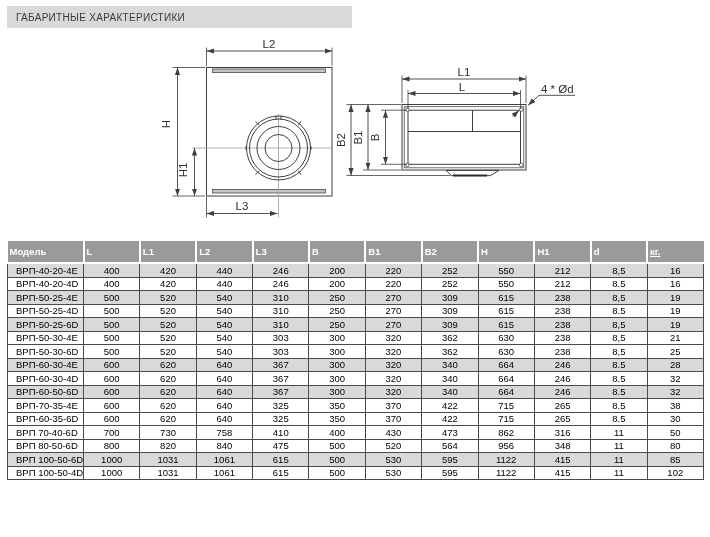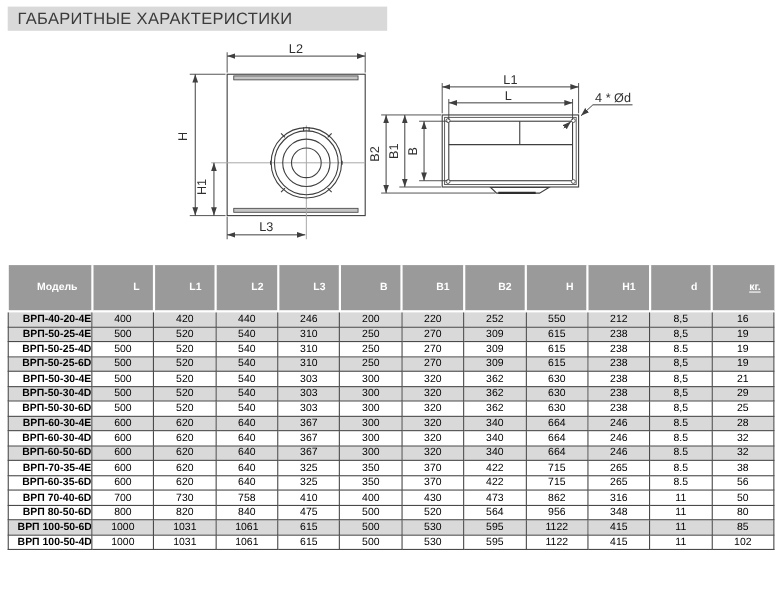--- a/index.html
+++ b/index.html
@@ -1,38 +1,38 @@
 <!DOCTYPE html>
 <html><head>
 <meta charset="utf-8">
 <style>
   html,body{margin:0;padding:0;background:#fff;}
   .page{position:relative;width:710px;height:537px;background:#fff;overflow:hidden;
         font-family:"Liberation Sans",sans-serif;}
   .title-bar{position:absolute;left:7px;top:6px;width:345px;height:22px;background:#d9d9d9;
              display:flex;align-items:center;}
-  .title-bar span{padding-left:9px;font-size:15px;letter-spacing:.3px;color:#3b3b3b;}
+  .title-bar span{padding-left:9px;font-size:10px;letter-spacing:.3px;color:#3b3b3b;}
   svg.drawings{position:absolute;left:0;top:0;width:710px;height:240px;}
   svg .ln{stroke:#3f3f3f;stroke-width:1;fill:none;}
   svg .thin{stroke:#4a4a4a;stroke-width:.8;fill:none;}
   svg .cl{stroke:#a8a8a8;stroke-width:.9;fill:none;}
   svg .dim{stroke:#3f3f3f;stroke-width:.9;fill:none;}
   svg .ext{stroke:#3f3f3f;stroke-width:.8;fill:none;}
   svg .fillstrip{fill:#c4c4c4;stroke:#4a4a4a;stroke-width:.8;}
   svg text{font-family:"Liberation Sans",sans-serif;font-size:11.5px;fill:#2f2f2f;}
   table.dims{position:absolute;left:7px;top:241px;width:697px;border-collapse:collapse;
              table-layout:fixed;font-size:9.5px;color:#000;}
   table.dims col.c-model{width:76px;}
   table.dims th{background:#9a9a9a;color:#fff;font-weight:bold;height:17px;
                 border-right:2px solid #fff;border-bottom:2px solid #fff;
-                padding:12px;text-align:right;font-size:9.5px;}
+                padding:2px;text-align:left;font-size:9.5px;}
   table.dims th:last-child{border-right:none;text-decoration:underline;}
   table.dims td{border:1px solid #4a4a4a;height:12.5px;padding:0;text-align:center;
                 white-space:nowrap;overflow:hidden;}
-  table.dims td.model{font-weight:bold;text-align:right;padding-left:8px;}
+  table.dims td.model{font-weight:normal;text-align:left;padding-left:8px;}
   table.dims tr.odd td{background:#d9d9d9;}
   table.dims tr.even td{background:#fff;}
 </style>
 </head>
 <body>
 
 <div class="page">
 
   <div class="title-bar">
     <span>ГАБАРИТНЫЕ ХАРАКТЕРИСТИКИ</span>
@@ -195,20 +195,34 @@
           <td>440</td>
           <td>246</td>
           <td>200</td>
           <td>220</td>
           <td>252</td>
           <td>550</td>
           <td>212</td>
           <td>8,5</td>
           <td>16</td>
         </tr>
+        <tr class="even">
+          <td class="model">ВРП-40-20-4D</td>
+          <td>400</td>
+          <td>420</td>
+          <td>440</td>
+          <td>246</td>
+          <td>200</td>
+          <td>220</td>
+          <td>252</td>
+          <td>550</td>
+          <td>212</td>
+          <td>8.5</td>
+          <td>16</td>
+        </tr>
         <tr class="odd">
           <td class="model">ВРП-50-25-4Е</td>
           <td>500</td>
           <td>520</td>
           <td>540</td>
           <td>310</td>
           <td>250</td>
           <td>270</td>
           <td>309</td>
           <td>615</td>
@@ -250,34 +264,20 @@
           <td>520</td>
           <td>540</td>
           <td>303</td>
           <td>300</td>
           <td>320</td>
           <td>362</td>
           <td>630</td>
           <td>238</td>
           <td>8,5</td>
           <td>21</td>
-        </tr>
-        <tr class="odd">
-          <td class="model">ВРП-50-30-4D</td>
-          <td>500</td>
-          <td>520</td>
-          <td>540</td>
-          <td>303</td>
-          <td>300</td>
-          <td>320</td>
-          <td>362</td>
-          <td>630</td>
-          <td>238</td>
-          <td>8,5</td>
-          <td>29</td>
         </tr>
         <tr class="even">
           <td class="model">ВРП-50-30-6D</td>
           <td>500</td>
           <td>520</td>
           <td>540</td>
           <td>303</td>
           <td>300</td>
           <td>320</td>
           <td>362</td>
@@ -347,21 +347,21 @@
           <td>600</td>
           <td>620</td>
           <td>640</td>
           <td>325</td>
           <td>350</td>
           <td>370</td>
           <td>422</td>
           <td>715</td>
           <td>265</td>
           <td>8.5</td>
-          <td>56</td>
+          <td>30</td>
         </tr>
         <tr class="even">
           <td class="model">ВРП 70-40-6D</td>
           <td>700</td>
           <td>730</td>
           <td>758</td>
           <td>410</td>
           <td>400</td>
           <td>430</td>
           <td>473</td>

